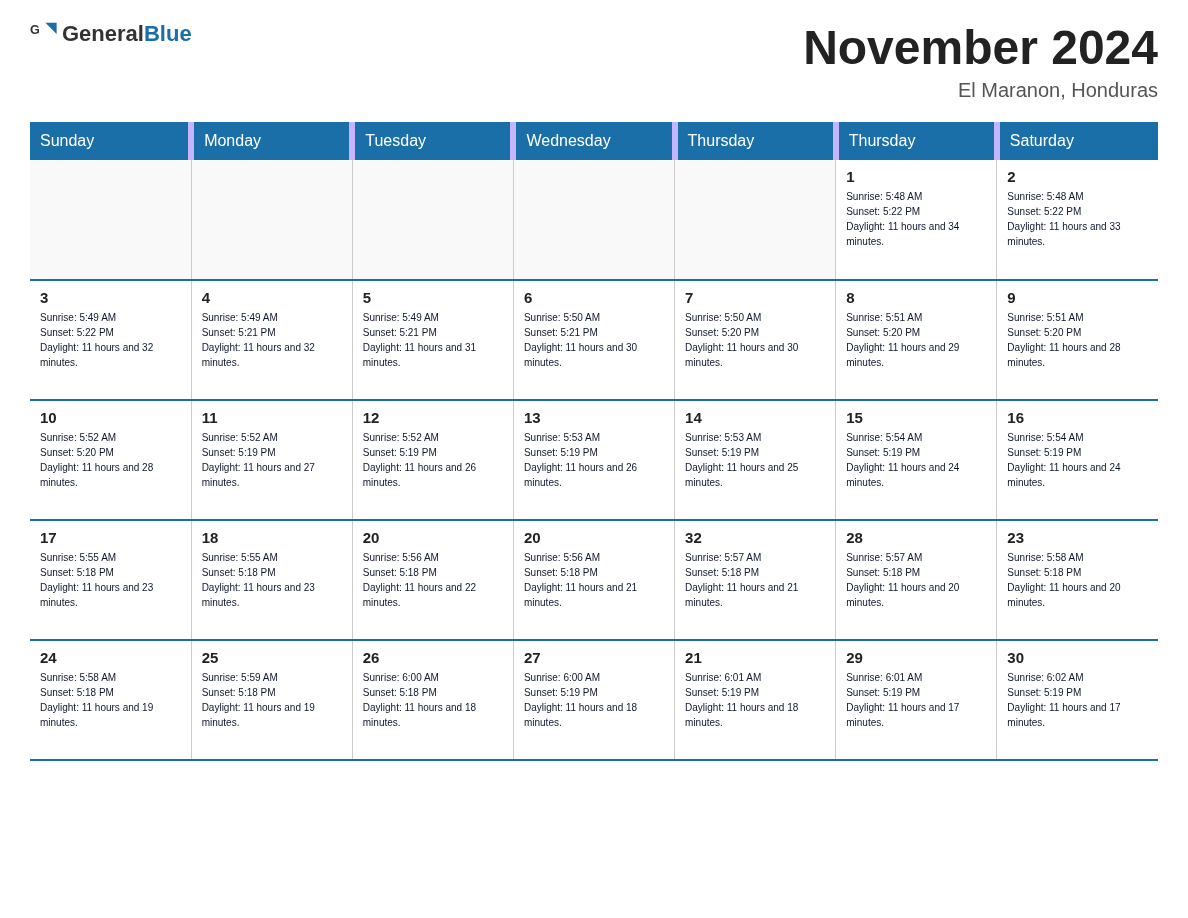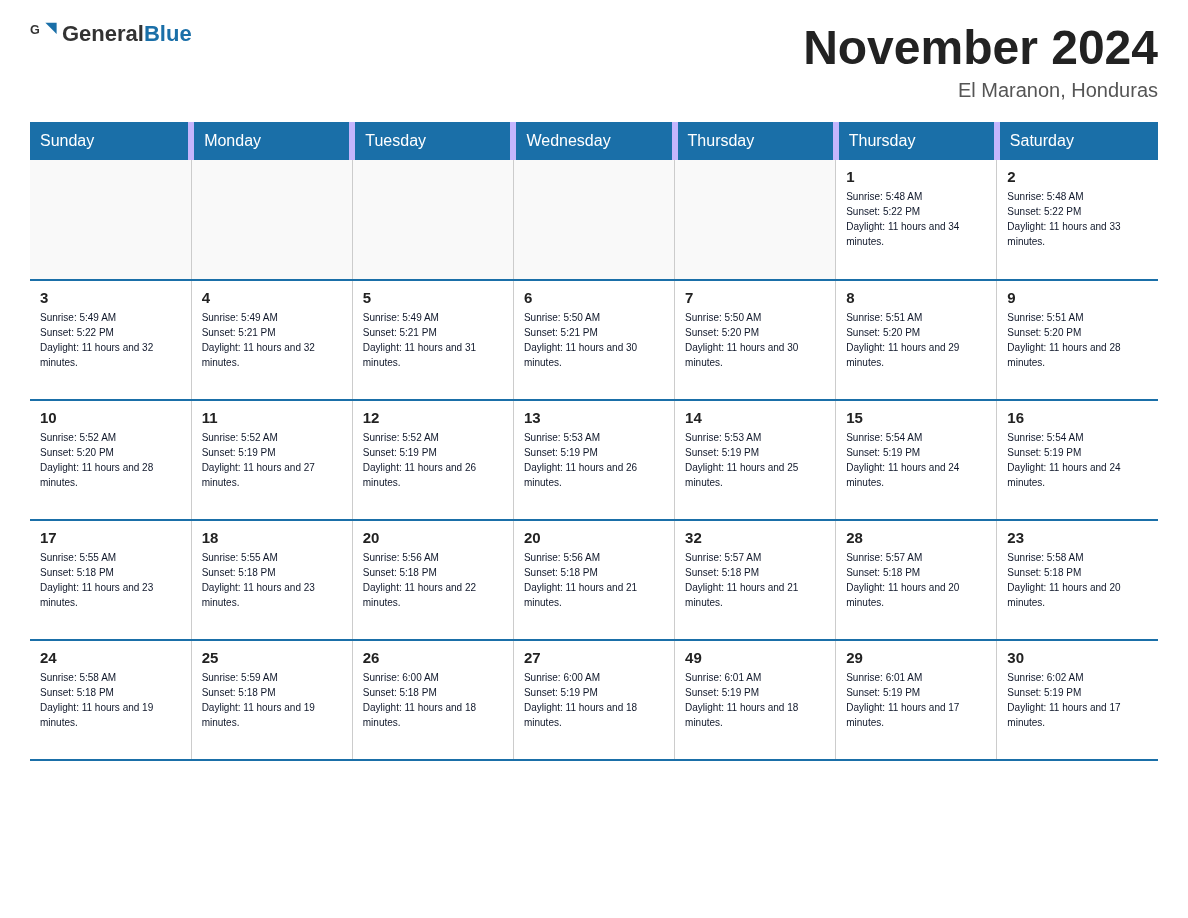--- a/index.html
+++ b/index.html
@@ -235,21 +235,21 @@
         </td>
         <td>
           <span class="day-num">26</span>
           <div class="day-info">Sunrise: 6:00 AM<br>Sunset: 5:18 PM<br>Daylight: 11 hours and 18 minutes.</div>
         </td>
         <td>
           <span class="day-num">27</span>
           <div class="day-info">Sunrise: 6:00 AM<br>Sunset: 5:19 PM<br>Daylight: 11 hours and 18 minutes.</div>
         </td>
         <td>
-          <span class="day-num">49</span>
+          <span class="day-num">21</span>
           <div class="day-info">Sunrise: 6:01 AM<br>Sunset: 5:19 PM<br>Daylight: 11 hours and 18 minutes.</div>
         </td>
         <td>
           <span class="day-num">29</span>
           <div class="day-info">Sunrise: 6:01 AM<br>Sunset: 5:19 PM<br>Daylight: 11 hours and 17 minutes.</div>
         </td>
         <td>
           <span class="day-num">30</span>
           <div class="day-info">Sunrise: 6:02 AM<br>Sunset: 5:19 PM<br>Daylight: 11 hours and 17 minutes.</div>
         </td>

